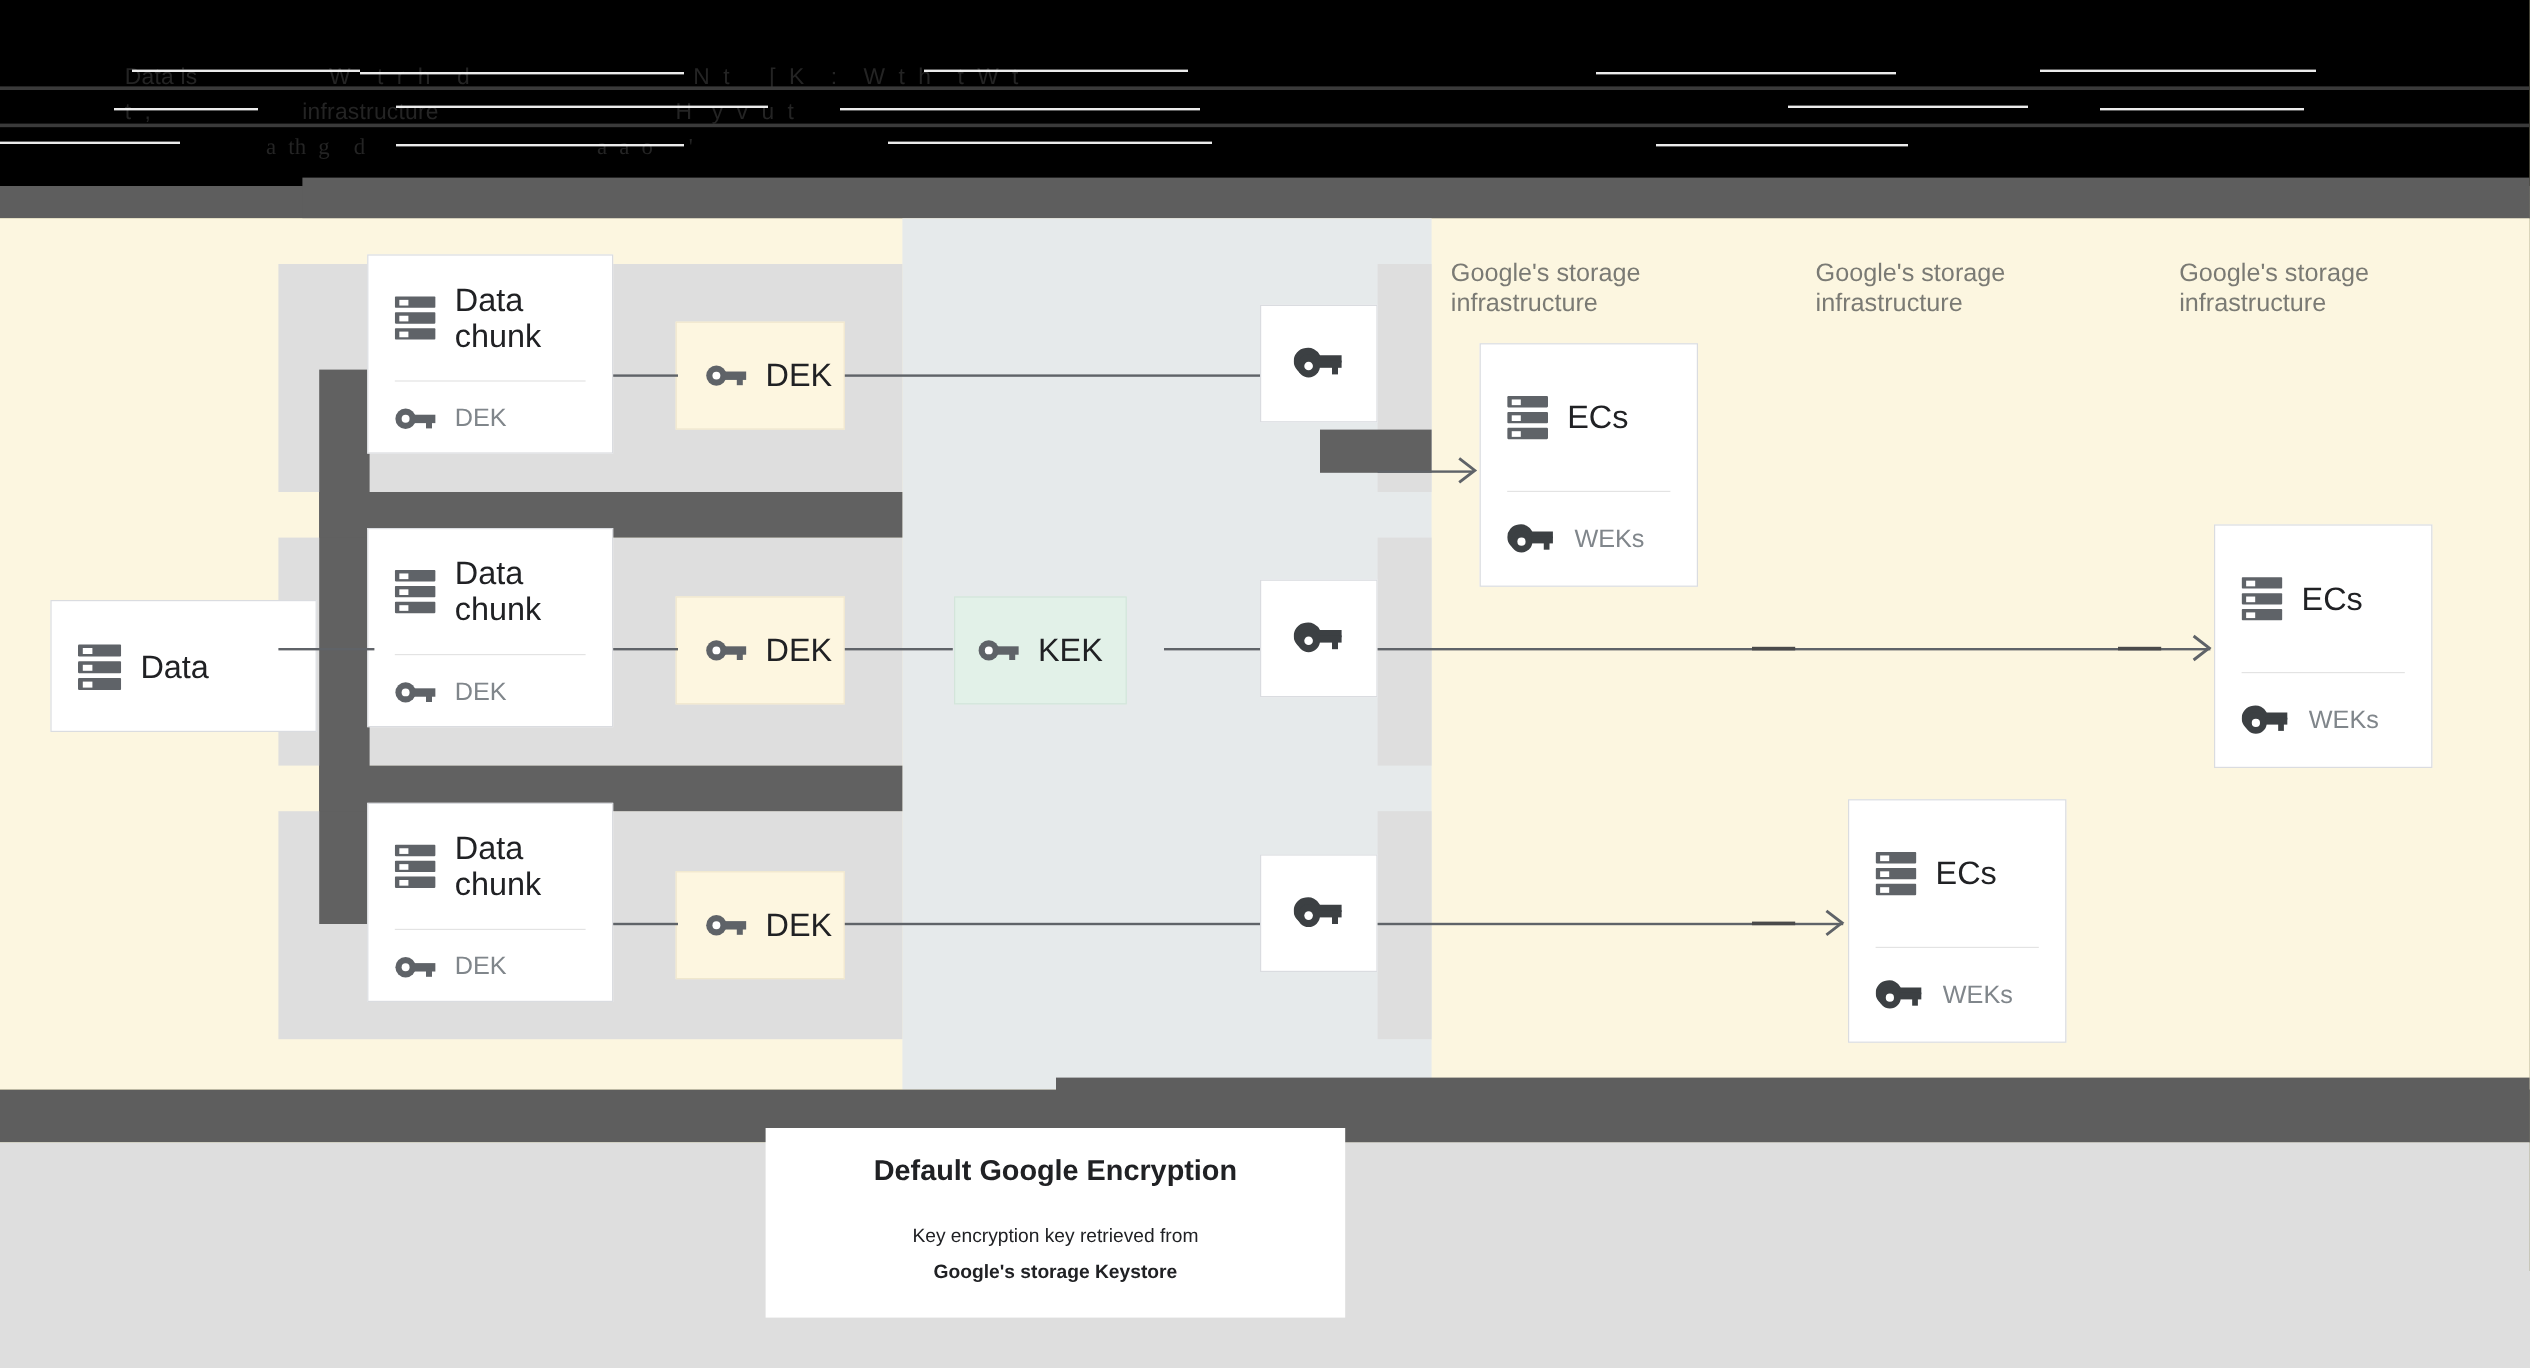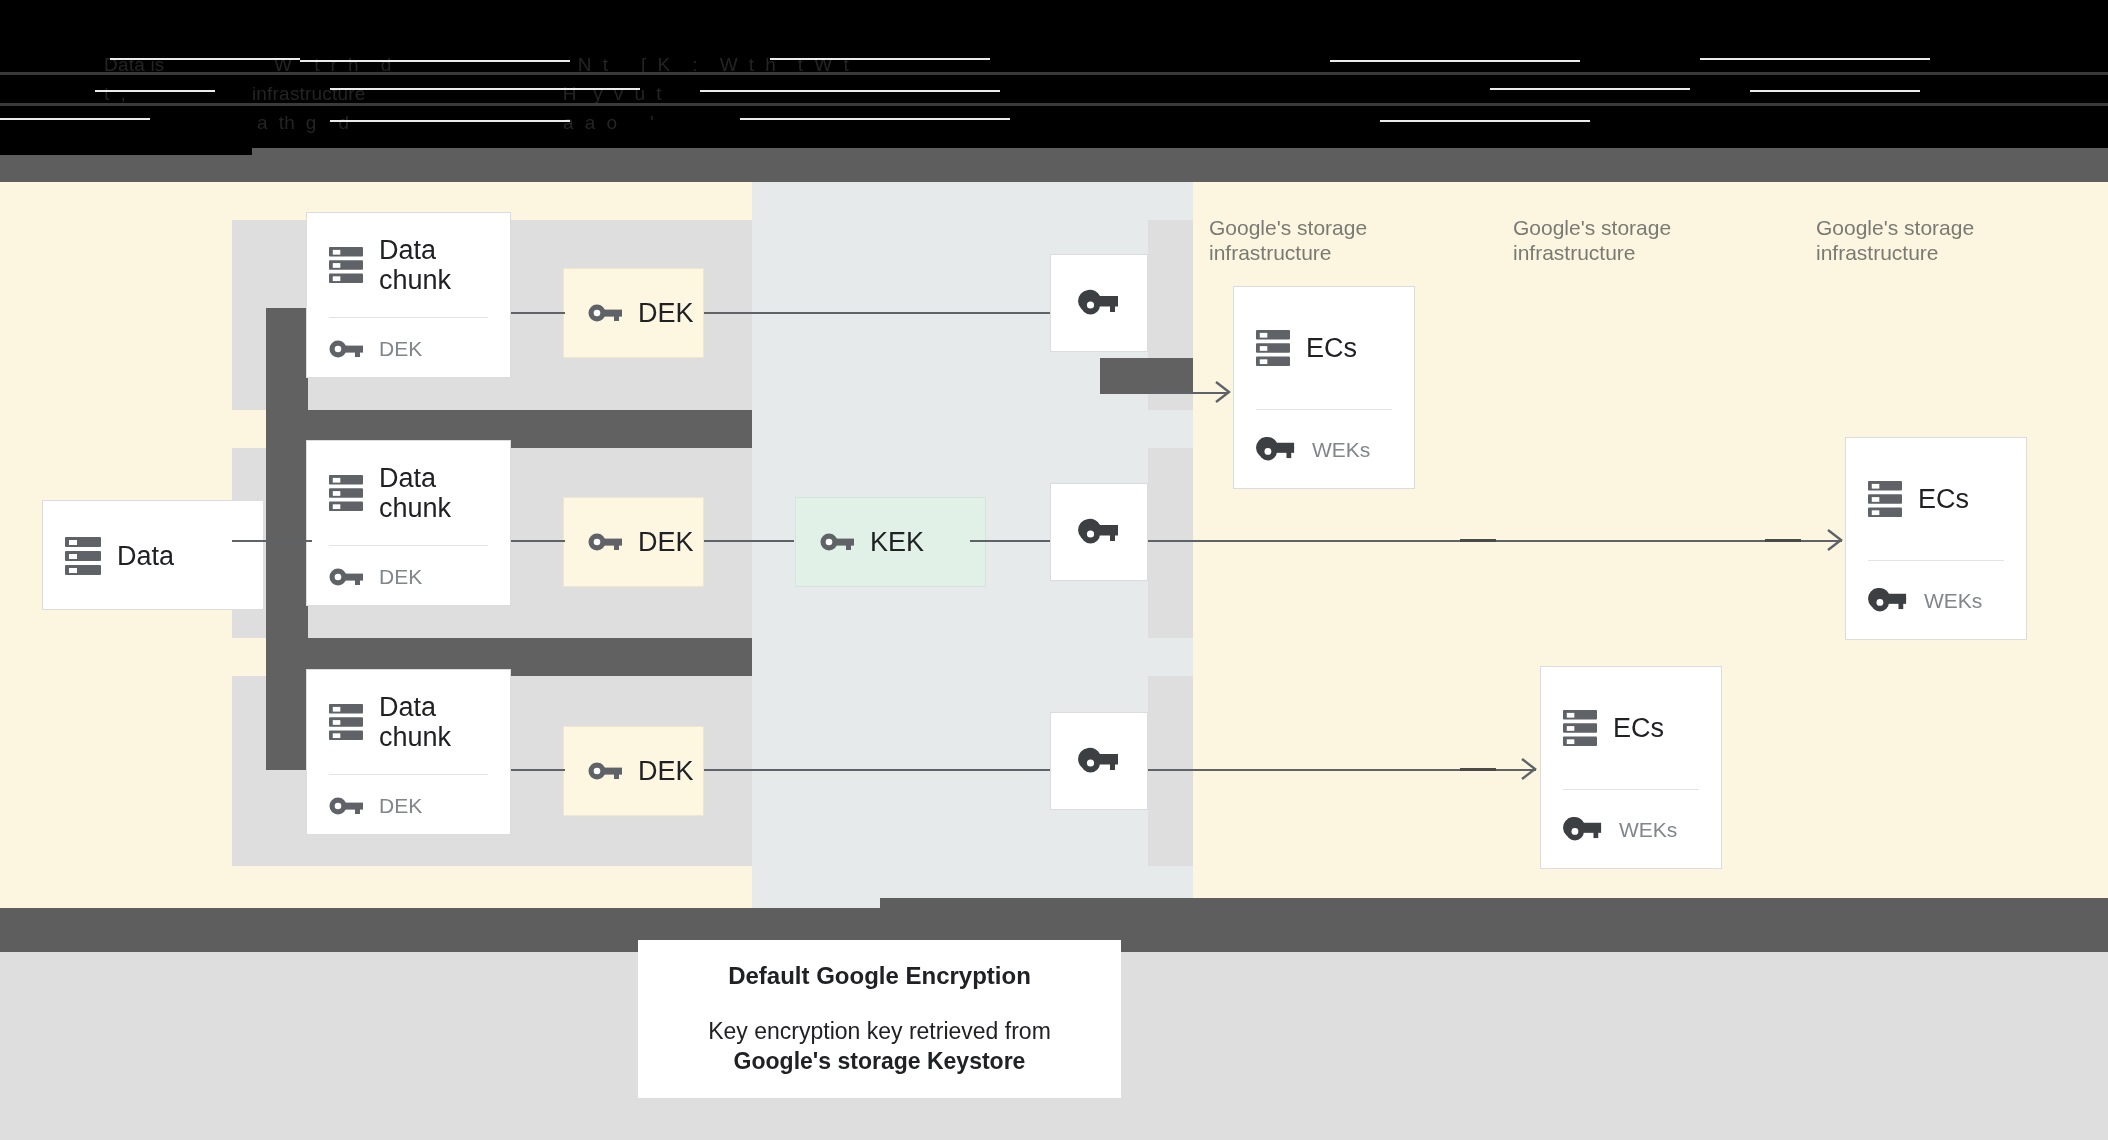--- a/index.html
+++ b/index.html
@@ -114,34 +114,34 @@
     position:absolute; left:0; top:952px; width:2108px; height:188px;
     background:#dedede;
   }
   .caption-card{
     position:absolute; left:638px; top:940px; width:483px; height:158px;
     background:#ffffff;
     display:flex; flex-direction:column; align-items:center; justify-content:center;
     gap:26px; text-align:center;
   }
   .caption-title{ font-size:24px; font-weight:bold; color:#202124; }
-  .caption-body{ font-size:23px; color:#202124; line-height:30px; }
+  .caption-body{ font-size:16px; color:#202124; line-height:30px; }
   .caption-body b{ font-weight:bold; }
 
   svg{ display:block; }
 </style>
 </head>
 <body>
 
 <div id="stage">
 
   <div class="header-band">
     <div class="hdr-text" style="left:104px;  top:50px;">Data is                    W    t  r  h    d                                  N  t      [  K    :    W  t  h    t  W  t</div>
     <div class="hdr-text" style="left:104px;  top:79px;">t  ,                       infrastructure                                    H   y  v  u  t</div>
-    <div class="hdr-text" style="left:109px;  top:108px;">                           a  th  g    d                                       a  a  o      '</div>
+    <div class="hdr-text" style="left:88px;  top:108px;font-family:Liberation Serif, serif;">                           a  th  g    d                                       a  a  o      '</div>
 
     <div class="hdr-strike" style="left:110px; top:58px;  width:190px;"></div>
     <div class="hdr-strike" style="left:300px; top:60px;  width:270px;"></div>
     <div class="hdr-strike" style="left:770px; top:58px;  width:220px;"></div>
     <div class="hdr-strike" style="left:1330px;top:60px;  width:250px;"></div>
     <div class="hdr-strike" style="left:1700px;top:58px;  width:230px;"></div>
     <div class="hdr-strike" style="left:95px;  top:90px;  width:120px;"></div>
     <div class="hdr-strike" style="left:330px; top:88px;  width:310px;"></div>
     <div class="hdr-strike" style="left:700px; top:90px;  width:300px;"></div>
     <div class="hdr-strike" style="left:1490px;top:88px;  width:200px;"></div>
@@ -305,21 +305,21 @@
       <svg width="34" height="20" viewBox="0 0 34 20">
         <circle cx="9" cy="10" r="8.5" fill="#5f6368"></circle>
           <circle cx="9" cy="10" r="3.3" fill="#fff"></circle>
         <rect x="13" y="6.6" width="21" height="7" fill="#5f6368"></rect>
         <rect x="26" y="11" width="5" height="7" fill="#5f6368"></rect>
       </svg>
     </span>
     <span class="kb-label">DEK</span>
   </div>
 
-  <div class="keybox kek" style="left:795px; top:497px; width:191px; height:90px;">
+  <div class="keybox kek" style="left:795px; top:497px; width:144px; height:90px;justify-content:center;">
     <span>
       <svg width="34" height="20" viewBox="0 0 34 20">
         <circle cx="9" cy="10" r="8.5" fill="#5f6368"></circle>
           <circle cx="9" cy="10" r="3.3" fill="#fff"></circle>
         <rect x="13" y="6.6" width="21" height="7" fill="#5f6368"></rect>
         <rect x="26" y="11" width="5" height="7" fill="#5f6368"></rect>
       </svg>
     </span>
     <span class="kb-label">KEK</span>
   </div>

